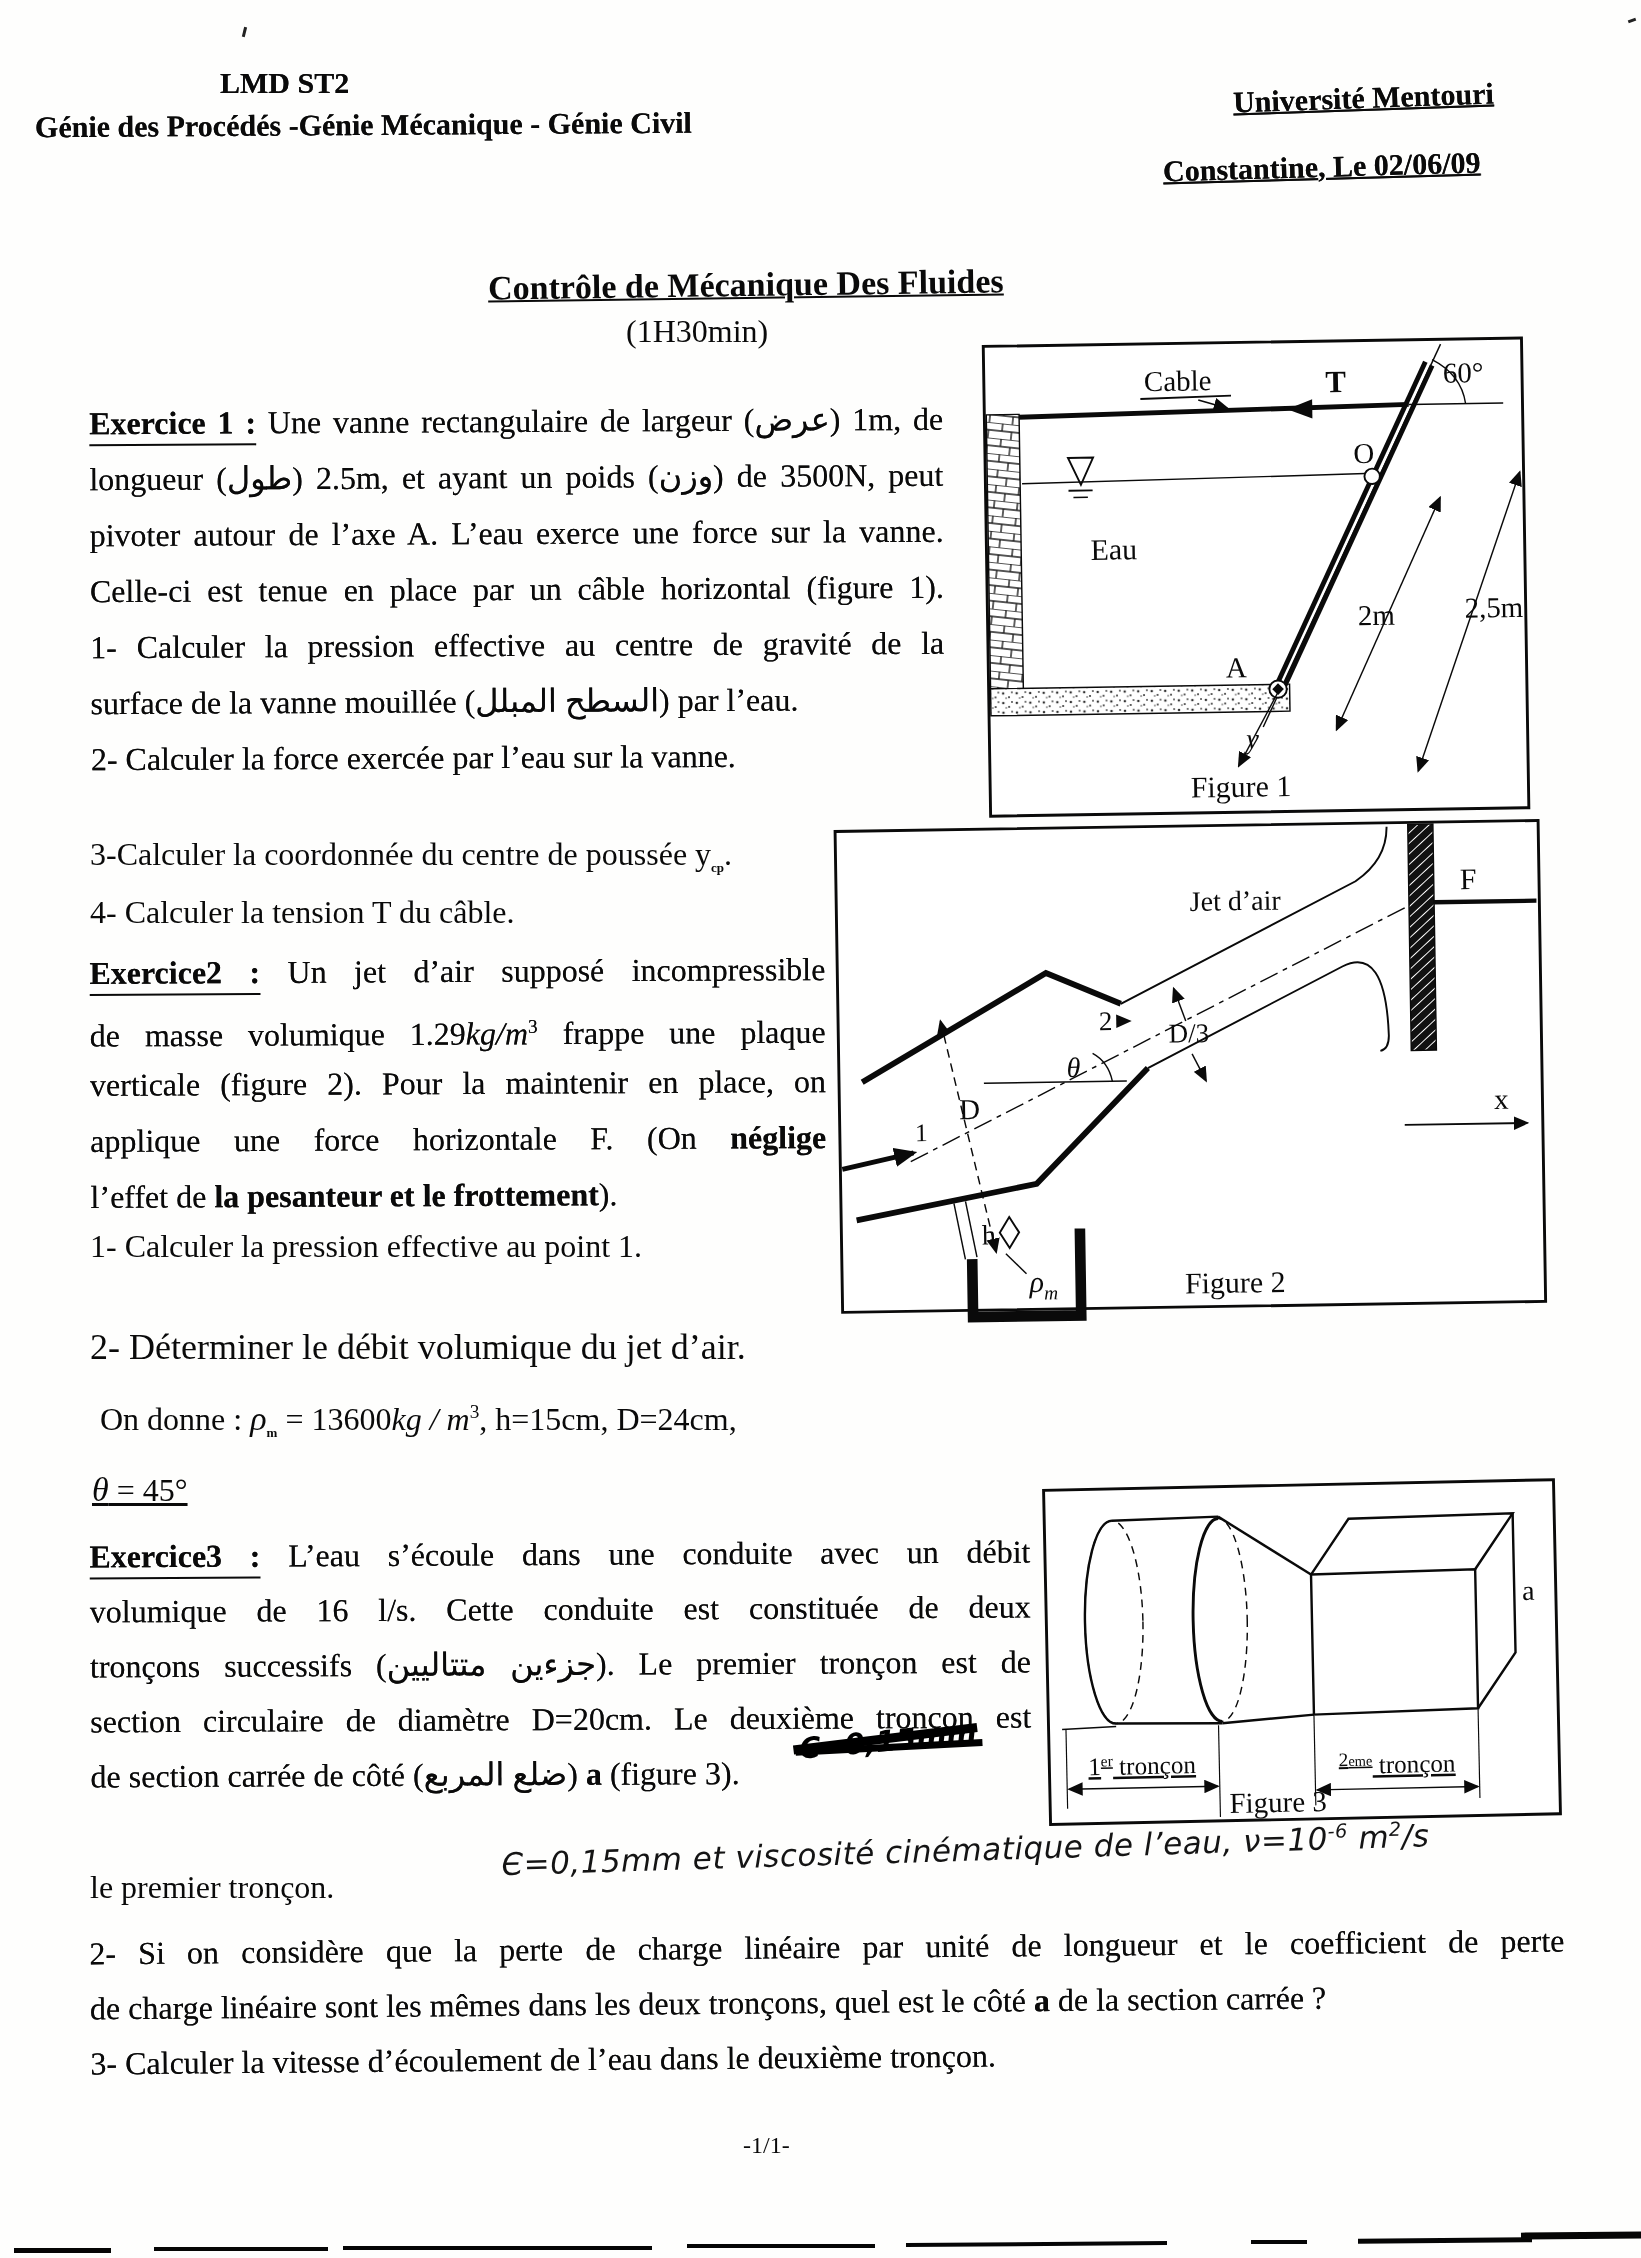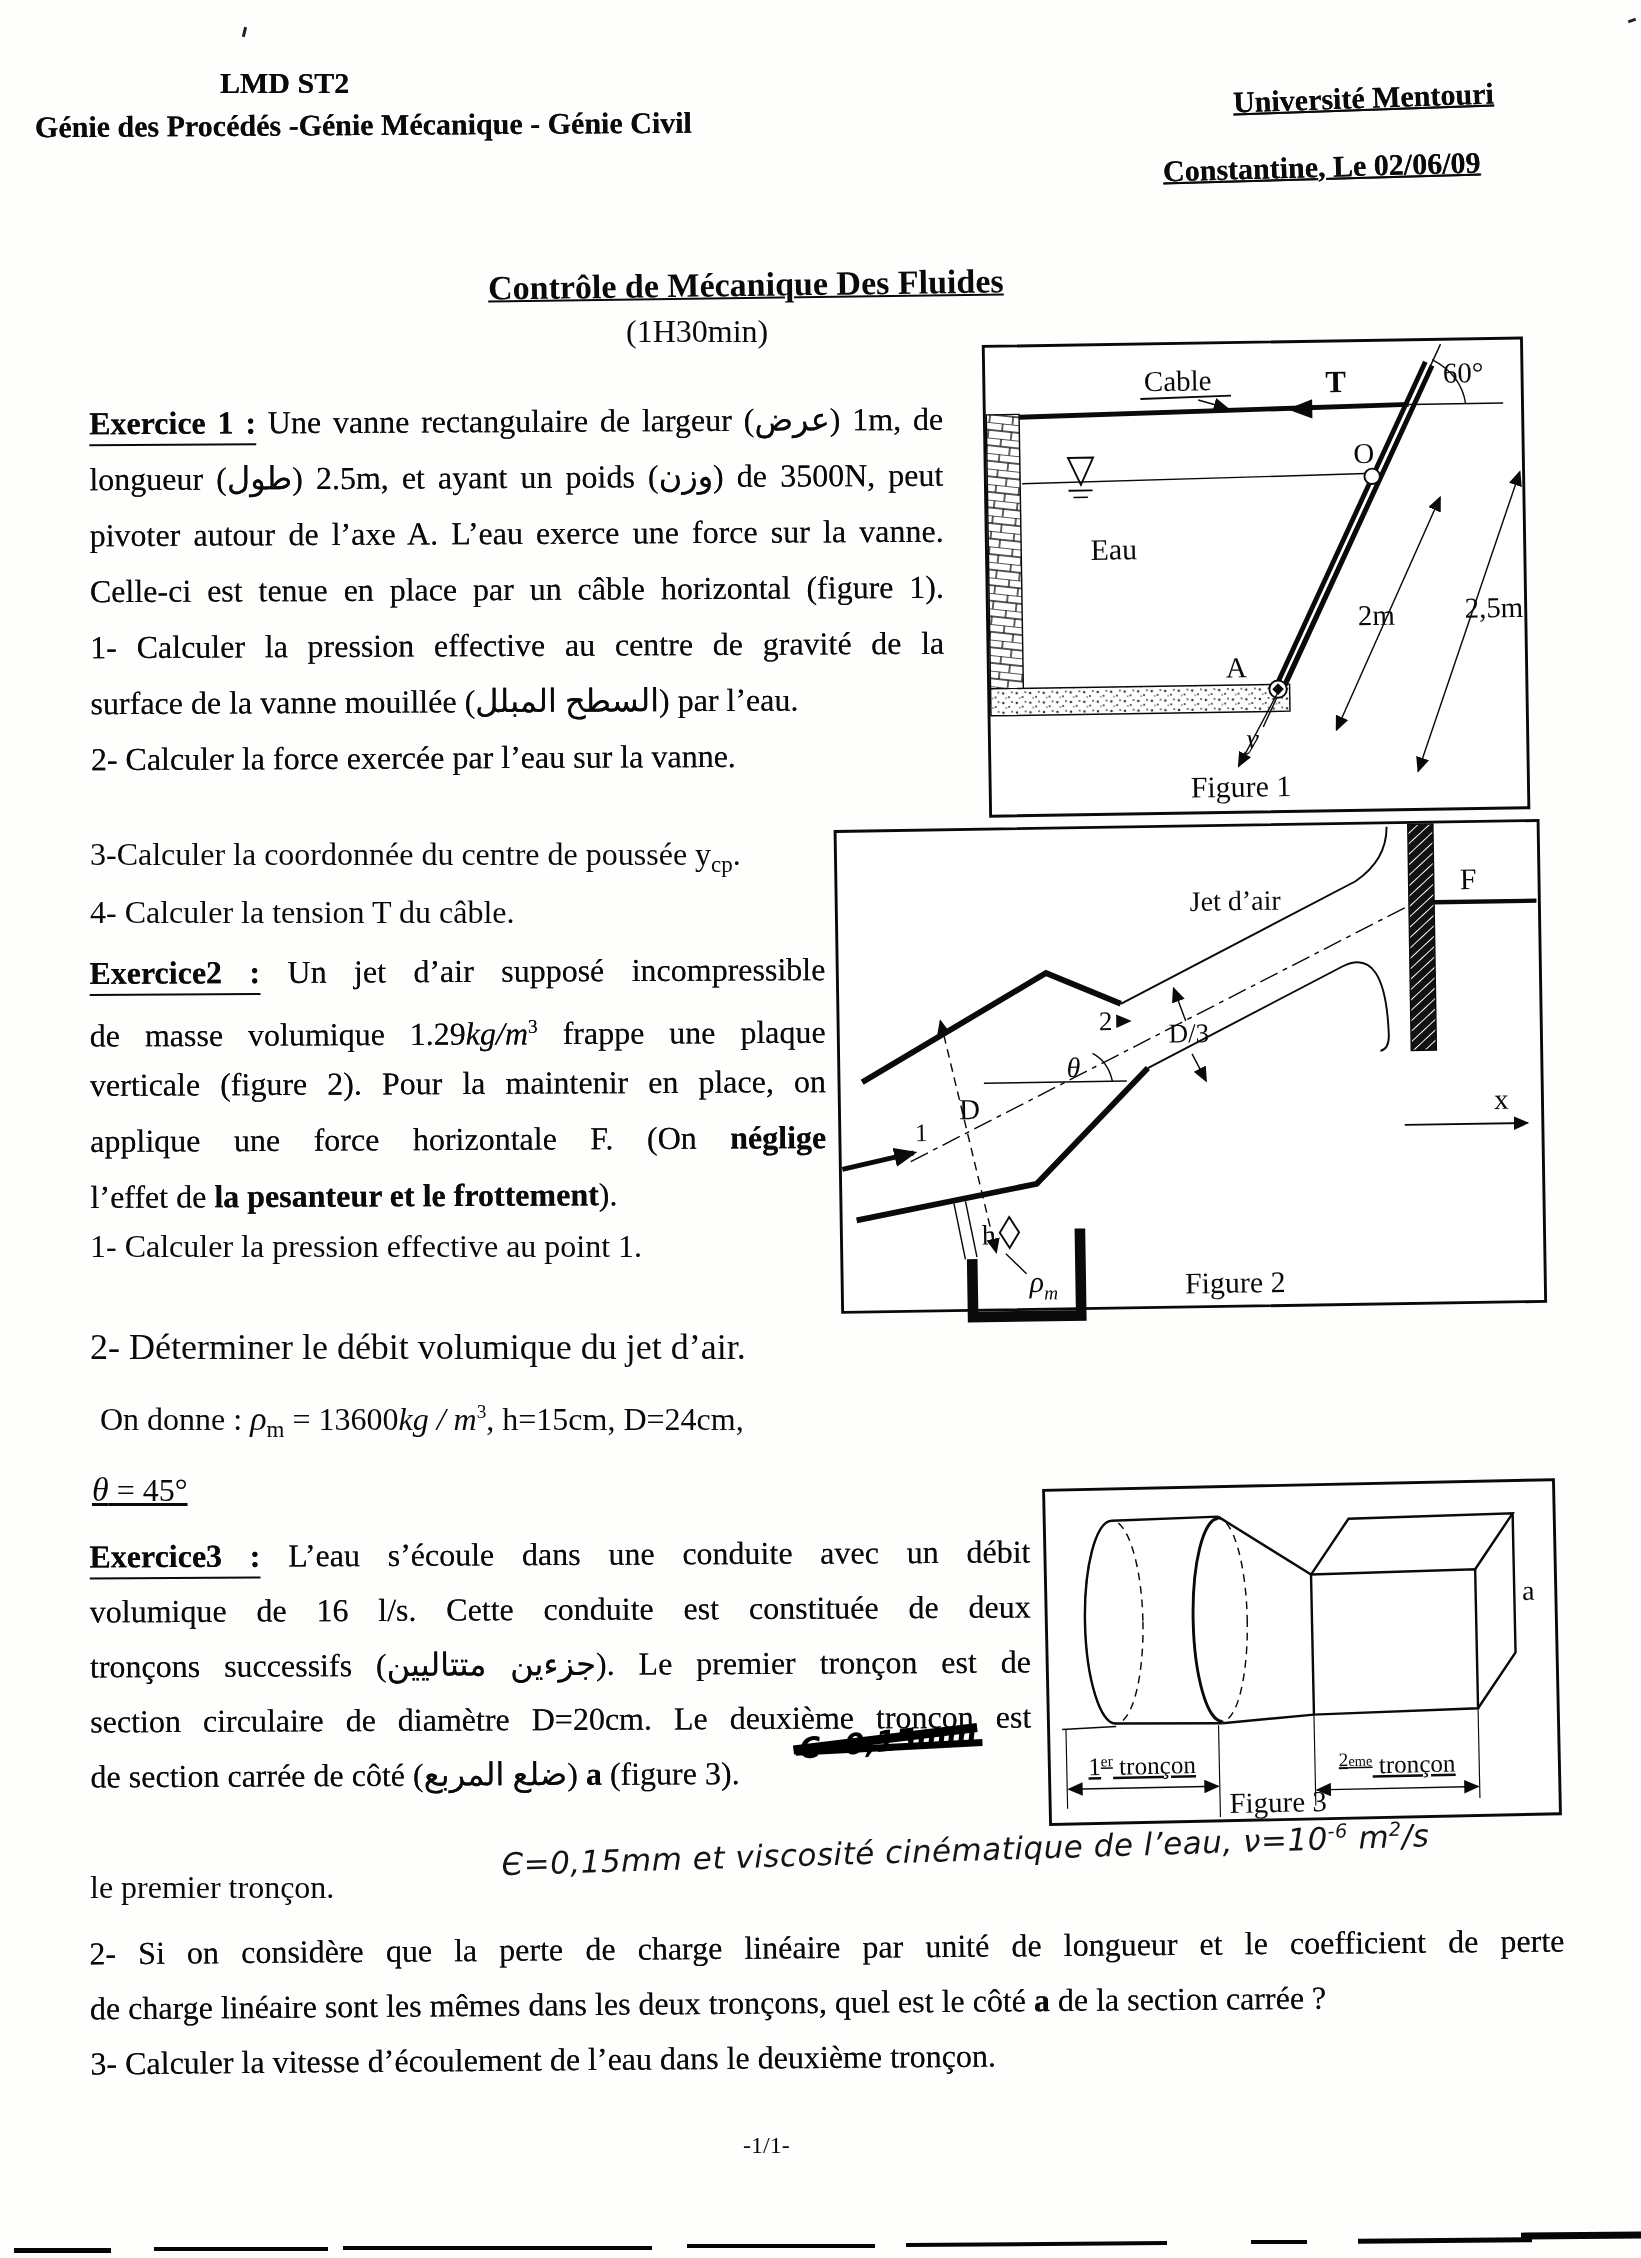--- a/index.html
+++ b/index.html
@@ -8,21 +8,21 @@
   .t{position:absolute;white-space:nowrap;}
   .bold{font-weight:bold;}
   .ul{text-decoration:underline;text-decoration-thickness:2.4px;}
   .para{position:absolute;}
   .pline{height:56px;overflow:hidden;text-align:justify;font-size:32px;line-height:42px;
          text-shadow:0 0 0.6px rgba(0,0,0,.75);}
   .pline::after{content:"";display:inline-block;width:100%;height:0;}
   .pline.short{text-align:left;}
   .exlabel{font-weight:bold;border-bottom:2.9px solid #0a0a0a;padding-bottom:3px;}
   .hdr{font-weight:bold;font-size:30px;text-shadow:0 0 0.6px rgba(0,0,0,.8);}
-  sub{font-size:23px;}
+  sub{font-size:13px;font-weight:bold;}
   sup{font-size:19.3px;}
   .hand{font-family:"DejaVu Sans",sans-serif;font-style:italic;font-size:31px;
         letter-spacing:0.5px;transform:rotate(-1.8deg);transform-origin:left bottom;color:#141414;}
   .scribble{font-family:"DejaVu Sans",sans-serif;font-style:italic;font-weight:bold;font-size:29px;
         transform:rotate(-5deg);color:#000;}
   .scribble::before{content:"";position:absolute;left:-5.8px;right:-1.9px;top:9.7px;height:8.7px;
         background:#000;transform:rotate(-2deg);}
   .scribble::after{content:"";position:absolute;left:-3.9px;right:-5.8px;top:20px;height:6.8px;
         background:#000;transform:rotate(2deg);}
   .dash{position:absolute;background:#050505;}

